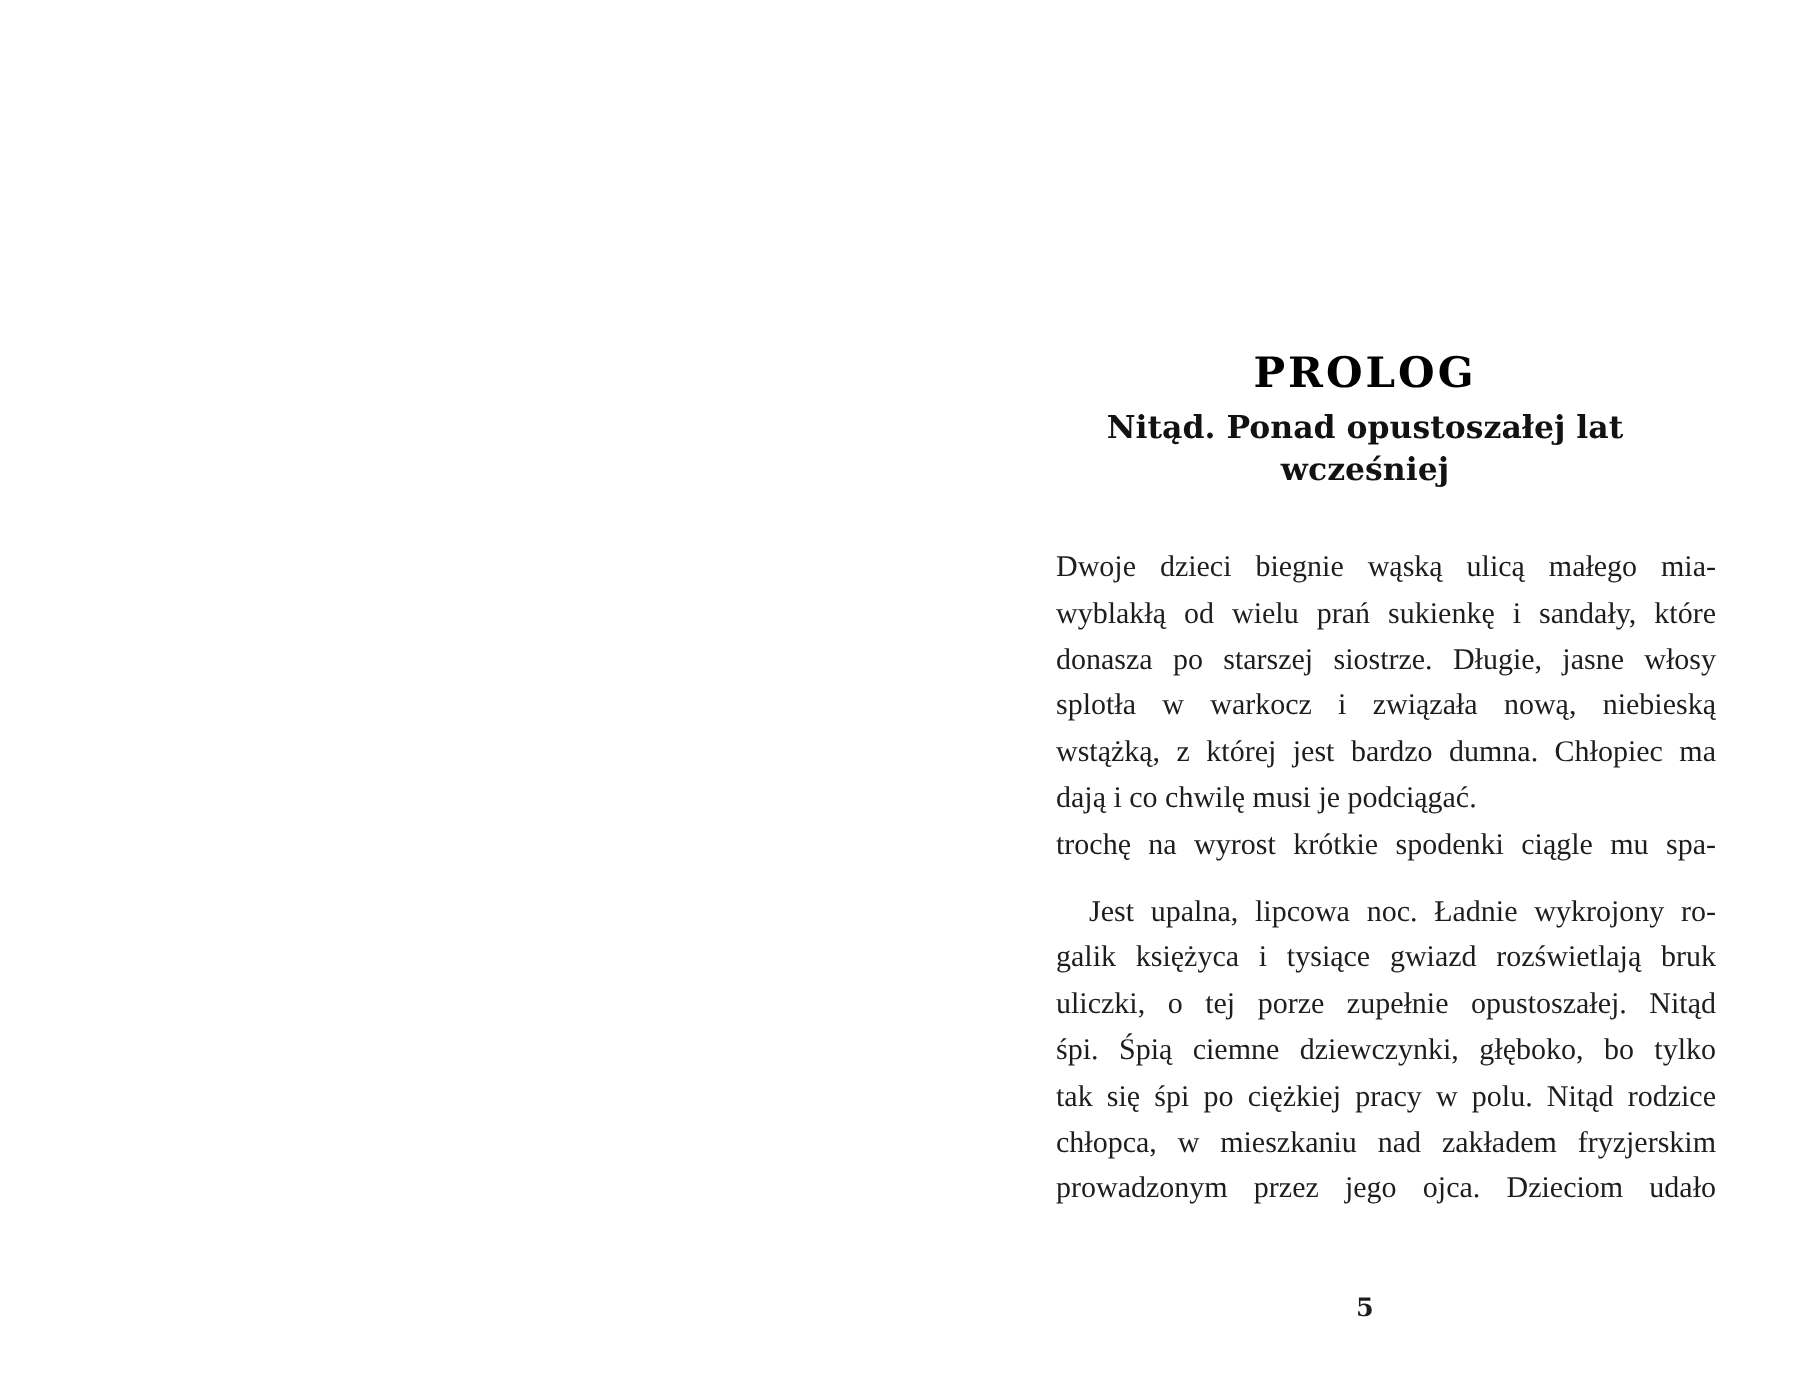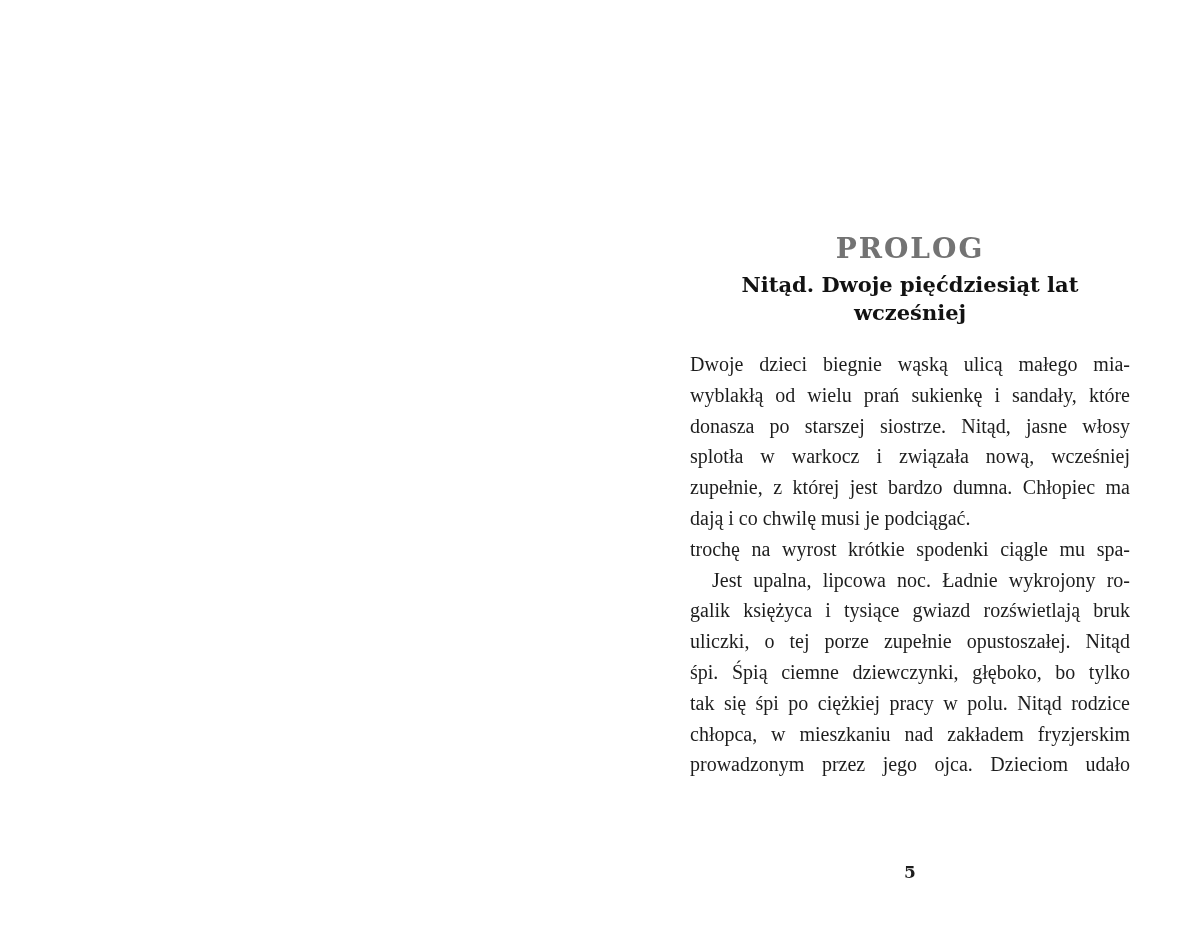--- a/index.html
+++ b/index.html
@@ -34,21 +34,21 @@
     top: 233px;
     left: 0;
     width: 100%;
     margin: 0;
     text-align: center;
     font-family: "DejaVu Serif", serif;
     font-weight: 700;
     font-size: 28px;
     line-height: 32px;
     letter-spacing: 2px;
-    color: #737373;
+    color: #000000;
   }
   .chapter-subtitle {
     position: absolute;
     top: 271px;
     left: 0;
     width: 100%;
     margin: 0;
     text-align: center;
     font-family: "DejaVu Serif", serif;
     font-weight: 700;
@@ -58,21 +58,21 @@
   }
   .body-text {
     position: absolute;
     top: 349px;
     left: 0;
     width: 440px;
     color: #1d1d1d;
     font-size: 20px;
   }
   .para {
-    margin: 0;
+    margin: 14px;
     padding: 0;
   }
   .line {
     display: block;
     width: 440px;
     height: 30.8px;
     line-height: 30.8px;
     text-align: justify;
     text-align-last: left;
     white-space: normal;
@@ -98,30 +98,30 @@
   }
 </style>
 </head>
 <body>
 
 <div class="book-page">
   <div class="content-column">
 
     <h1 class="chapter-heading">PROLOG</h1>
 
-    <h2 class="chapter-subtitle">Nitąd. Dwoje pięćdziesiąt lat wcześniej</h2>
+    <h2 class="chapter-subtitle">Nitąd. Ponad opustoszałej lat wcześniej</h2>
 
     <div class="body-text">
 
       <div class="para">
         <span class="line just">Dwoje dzieci biegnie wąską ulicą małego mia-</span>
         <span class="line just">wyblakłą od wielu prań sukienkę i sandały, które</span>
-        <span class="line just">donasza po starszej siostrze. Nitąd, jasne włosy</span>
-        <span class="line just">splotła w warkocz i związała nową, wcześniej</span>
-        <span class="line just">zupełnie, z której jest bardzo dumna. Chłopiec ma</span>
+        <span class="line just">donasza po starszej siostrze. Długie, jasne włosy</span>
+        <span class="line just">splotła w warkocz i związała nową, niebieską</span>
+        <span class="line just">wstążką, z której jest bardzo dumna. Chłopiec ma</span>
         <span class="line">dają i co chwilę musi je podciągać.</span>
         <span class="line just">trochę na wyrost krótkie spodenki ciągle mu spa-</span>
       </div>
 
       <div class="para">
         <span class="line just indent">Jest upalna, lipcowa noc. Ładnie wykrojony ro-</span>
         <span class="line just">galik księżyca i tysiące gwiazd rozświetlają bruk</span>
         <span class="line just">uliczki, o tej porze zupełnie opustoszałej. Nitąd</span>
         <span class="line just">śpi. Śpią ciemne dziewczynki, głęboko, bo tylko</span>
         <span class="line just">tak się śpi po ciężkiej pracy w polu. Nitąd rodzice</span>

